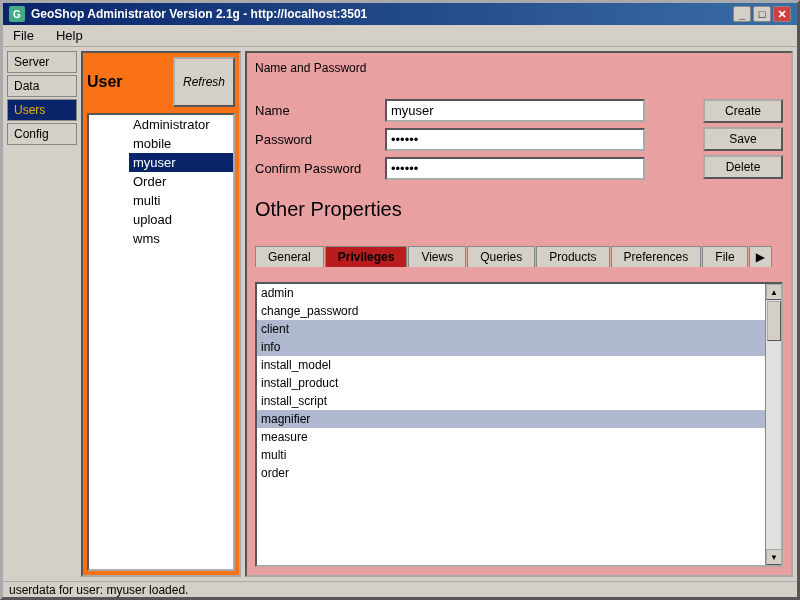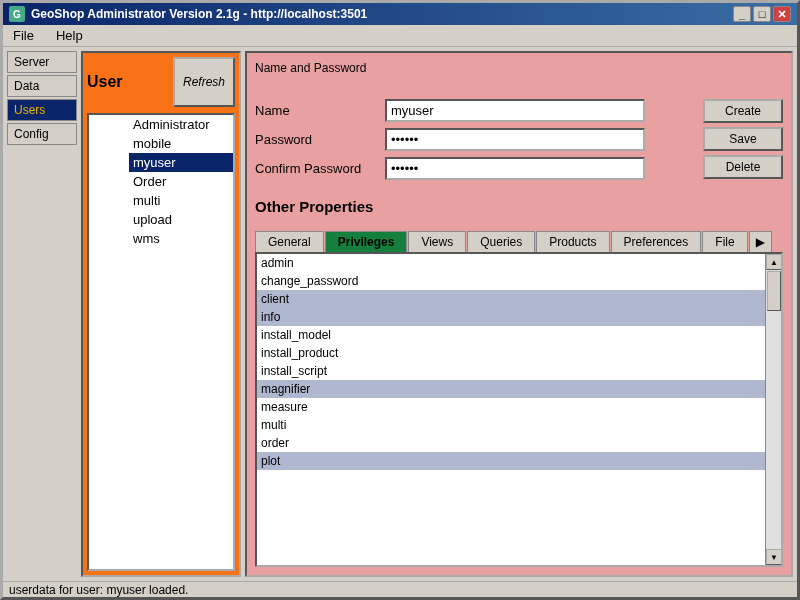--- a/index.html
+++ b/index.html
@@ -141,54 +141,55 @@
     }
     .action-btn {
       background: #d4d0c8;
       border: 2px outset #aaa;
       padding: 3px 20px;
       cursor: pointer;
       font-size: 12px;
       min-width: 70px;
     }
 
-    #other-properties { font-size: 15px; font-weight: bold; margin-bottom: 16px; }
+    #other-properties { font-size: 20px; font-weight: normal; margin-bottom: 25px; }
 
     
     #tabs-container { display: flex; align-items: flex-end; margin-bottom: 0; }
     .tab {
       background: #d4d0c8;
       border: 1px solid #888;
       border-bottom: none;
       padding: 3px 12px;
       cursor: pointer;
       font-size: 12px;
       margin-right: 1px;
     }
     .tab.active {
-      background: #15803d;
+      background: #b91c1c;
       font-weight: bold;
     }
     .tab-more {
       background: #d4d0c8;
       border: 1px solid #888;
       border-bottom: none;
       padding: 3px 6px;
       cursor: pointer;
       font-size: 12px;
     }
 
     
     #list-area {
       background: white;
       border: 2px inset #aaa;
       flex: 1;
       overflow: hidden;
       display: flex;
       flex-direction: row;
+      margin-top: 15px;
     }
     #list-content {
       flex: 1;
       overflow-y: auto;
     }
     .list-item {
       padding: 2px 4px;
       cursor: pointer;
       font-size: 12px;
     }
@@ -339,21 +340,20 @@
           <div class="list-item">change_password</div>
           <div class="list-item highlighted">client</div>
           <div class="list-item highlighted">info</div>
           <div class="list-item">install_model</div>
           <div class="list-item">install_product</div>
           <div class="list-item">install_script</div>
           <div class="list-item highlighted">magnifier</div>
           <div class="list-item">measure</div>
           <div class="list-item">multi</div>
           <div class="list-item">order</div>
-          <div class="list-item highlighted">plot</div>
         </div>
         <div id="scrollbar-area">
           <div class="scroll-arrow">▲</div>
           <div class="scroll-track">
             <div class="scroll-thumb"></div>
           </div>
           <div class="scroll-arrow">▼</div>
         </div>
       </div>
     </div>

